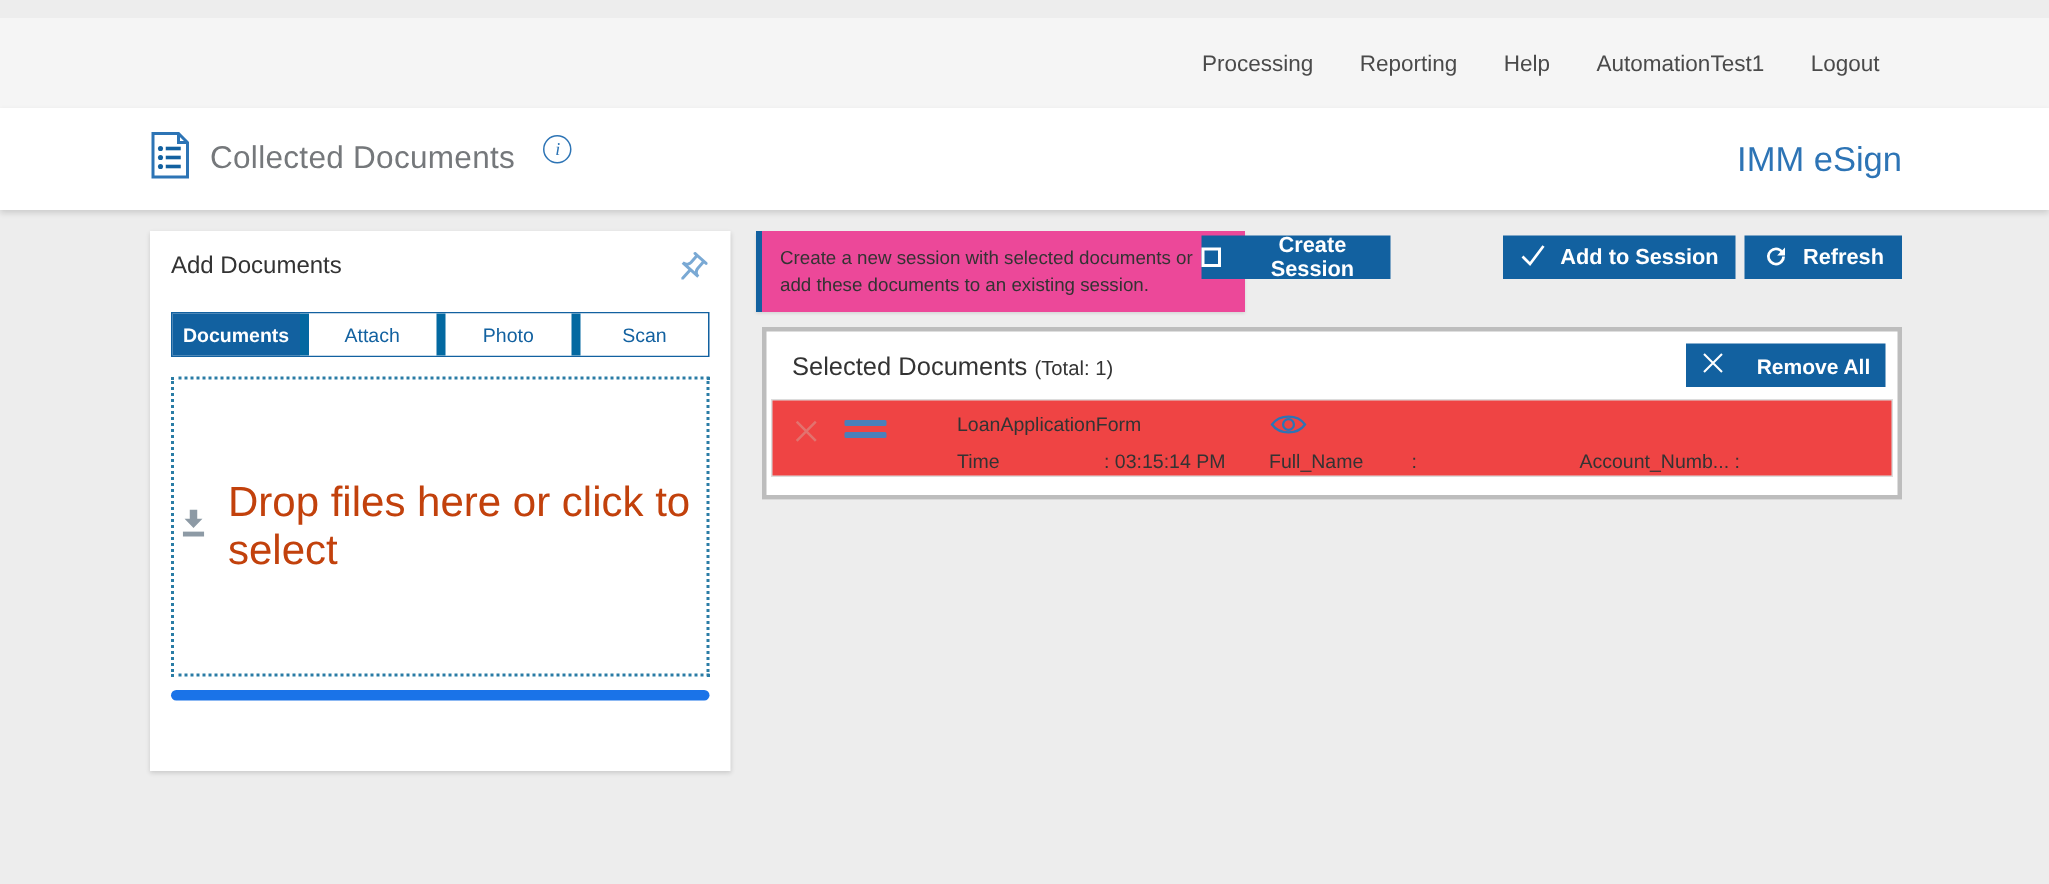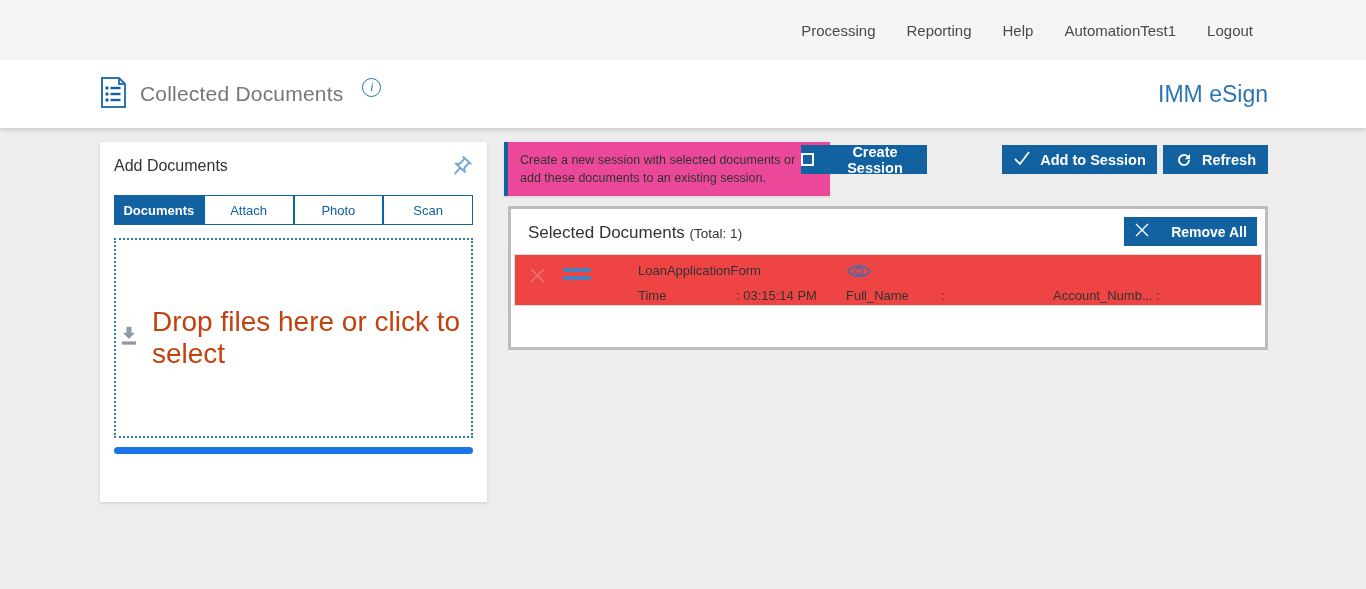--- a/index.html
+++ b/index.html
@@ -1,58 +1,58 @@
 <!DOCTYPE html>
 <html><head>
 <meta charset="utf-8">
 <style>
   * { margin:0; padding:0; box-sizing:border-box; }
   html,body { width:1366px; height:589px; font-family:"Liberation Sans", sans-serif; background:#EDEDED; overflow:hidden; }
 
   
-  .topbar { height:60px; background:#F5F5F5; display:flex; align-items:center; justify-content:flex-end; padding-right:113px; gap:31px; }
+  .topbar { height:60px; background:#F5F5F5; display:flex; align-items:center; justify-content:flex-end; padding-right:113px; gap:31px;margin-top:12px; }
   .topbar .nav-item { font-size:15px; color:#4a4a4a; cursor:pointer; }
 
   
   .header { height:68px; background:#ffffff; box-shadow:0 2px 4px rgba(0,0,0,0.14); position:relative; z-index:2; display:flex; align-items:center; }
   .header-left { display:flex; align-items:center; margin-left:100px; gap:13px; }
   .page-title { font-size:21px; color:#75787B; letter-spacing:0.2px; }
   .info-badge { display:inline-flex; align-items:center; justify-content:center; width:19px; height:19px; border:1px solid #2D74B5; border-radius:50%; color:#2D74B5; font-size:12px; font-style:italic; font-family:"Liberation Serif", serif; margin-left:6px; margin-top:-14px; }
   .brand { position:absolute; right:98px; font-size:23px; color:#2D74B5; }
 
   
   .content { position:relative; width:1366px; height:461px; background:#EDEDED; }
 
   
   .card { position:absolute; left:100px; top:14px; width:387px; height:360px; background:#fff; box-shadow:0 1px 3px rgba(0,0,0,0.15); padding:13px 14px; }
   .card-head { display:flex; justify-content:space-between; align-items:flex-start; }
   .card-title { font-size:16px; color:#333; padding-top:2px; }
   .pin-icon { cursor:pointer; }
   .tabbar { display:flex; border:1px solid #1261A0; margin-top:12px; height:30px; }
-  .tab { flex:1; display:flex; align-items:center; justify-content:center; font-size:13px; color:#1261A0; background:#fff; cursor:pointer; border-left:2px solid #0369a1; }
+  .tab { flex:1; display:flex; align-items:center; justify-content:center; font-size:13px; color:#1261A0; background:#fff; cursor:pointer; border-left:6px solid #0369a1; }
   .tab:first-child { border-left:none; }
   .tab.active { background:#1261A0; color:#fff; font-weight:bold; }
   .dropzone { margin-top:13px; height:200px; border:2px dotted #2A7CA5; display:flex; align-items:center; justify-content:center; gap:10px; cursor:pointer; }
   .dropzone-text { font-size:28px; color:#c2410c; }
   .upload-status { margin-top:14px; font-size:14px; color:#333; }
   .progress-track { margin-top:9px; height:7px; border-radius:4px; background:#1A73E8; }
 
   
   .hint-box { position:absolute; left:504px; top:14px; width:326px; min-height:54px; background:#ec4899; border-left:4px solid #1261A0; box-shadow:0 1px 2px rgba(0,0,0,0.1); padding:9px 12px 9px 12px; }
   .hint-text { font-size:12.5px; color:#333; line-height:1.45; }
 
   
   .btn { position:absolute; top:17px; height:29px; background:#1261A0; color:#fff; border:none; display:flex; align-items:center; justify-content:center; gap:9px; font-size:14.5px; font-weight:600; font-family:"Liberation Sans", sans-serif; cursor:pointer; }
   .btn-create { left:801px; width:126px;justify-content:center; }
   .btn-add { left:1002px; width:155px; }
   .btn-refresh { left:1163px; width:105px; }
   .sq-icon { width:13px; height:13px; border:2px solid #fff; display:inline-block; }
 
   
-  .panel { position:absolute; left:508px; top:78px; width:760px; height:144px; background:#fff; border:3px solid #BDBDBD; }
+  .panel { position:absolute; left:508px; top:78px; width:760px; height:115px; background:#fff; border:3px solid #BDBDBD; }
   .panel-head { position:relative; height:44px; }
   .panel-title { position:absolute; left:17px; top:14px; font-size:17px; color:#333; }
   .panel-total { font-size:13.5px; color:#333; }
   .btn-remove { position:absolute; right:8px; top:8px; height:29px; width:133px; background:#1261A0; color:#fff; border:none; display:flex; align-items:center; justify-content:center; gap:21px; font-size:14px; font-weight:600; font-family:"Liberation Sans", sans-serif; cursor:pointer; }
 
   .doc-row { position:absolute; left:3px; top:45px; width:748px; height:52px; border:1px solid #DCDCDC; background:#ef4444; }
   .doc-del { position:absolute; left:14px; top:12px; cursor:pointer; }
   .doc-drag { position:absolute; left:48px; top:13px; width:28px; cursor:grab; }
   .doc-drag .bar { height:4px; background:#4A80BA; border-radius:1px; margin-bottom:4px; }
   .doc-name { position:absolute; left:123px; top:8px; font-size:13px; color:#333; }

